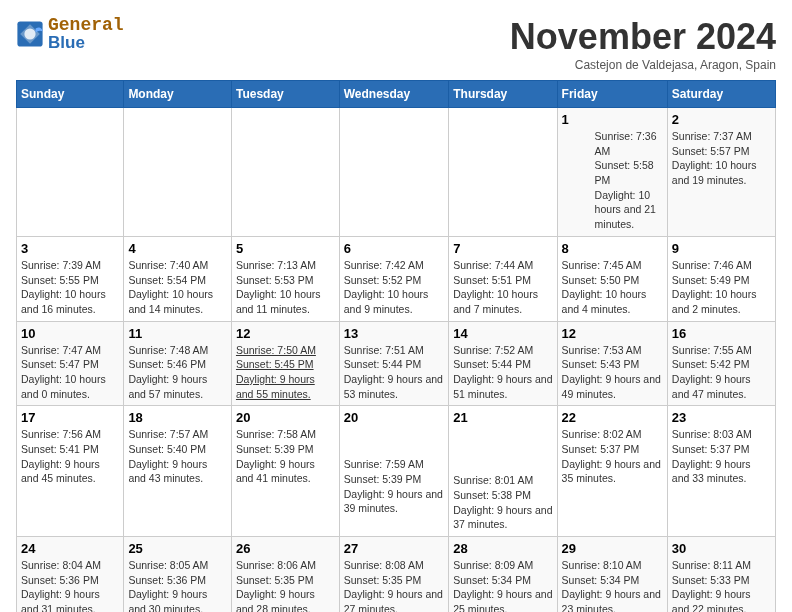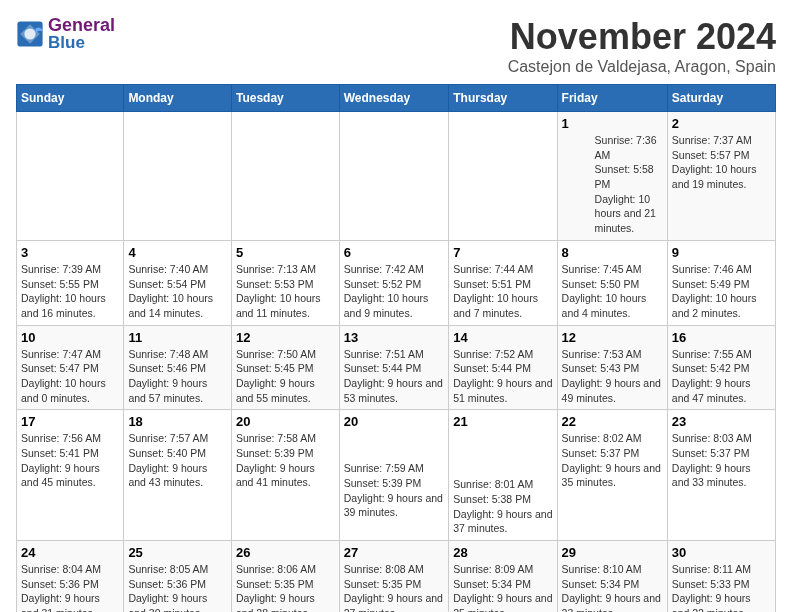--- a/index.html
+++ b/index.html
@@ -17,41 +17,42 @@
       margin-bottom: 8px;
     }
     .logo {
       display: flex;
       align-items: center;
       gap: 4px;
     }
     .logo-text-general {
       font-size: 18px;
       font-weight: bold;
-      color: #701a75;
+      color: #a16207;
+      font-family: Liberation Mono, monospace;
     }
     .logo-text-blue {
       font-size: 17px;
       font-weight: bold;
       color: #2a6db5;
     }
     .logo-icon {
       width: 28px;
       height: 28px;
     }
     .title-area {
       text-align: right;
     }
     .month-title {
       font-size: 36px;
       font-weight: bold;
       color: #333;
     }
     .location-title {
-      font-size: 16px;
+      font-size: 12px;
       color: #555;
     }
     table {
       width: 100%;
       border-collapse: collapse;
       font-size: 11px;
     }
     thead tr th {
       background-color: #2a6db5;
       color: #fff;
@@ -196,21 +197,21 @@
 Daylight: 10 hours and 0 minutes.</div>
         </td>
         <td>
           <div class="day-number">11</div>
           <div class="day-info" style="white-space: pre-line;">Sunrise: 7:48 AM
 Sunset: 5:46 PM
 Daylight: 9 hours and 57 minutes.</div>
         </td>
         <td>
           <div class="day-number">12</div>
-          <div class="day-info" style="white-space: pre-line;">Sunrise: 7:50 AM
+          <div class="day-info" style="white-space: pre-line; text-decoration: underline;">Sunrise: 7:50 AM
 Sunset: 5:45 PM
 Daylight: 9 hours and 55 minutes.</div>
         </td>
         <td>
           <div class="day-number">13</div>
           <div class="day-info" style="white-space: pre-line;">Sunrise: 7:51 AM
 Sunset: 5:44 PM
 Daylight: 9 hours and 53 minutes.</div>
         </td>
         <td>

